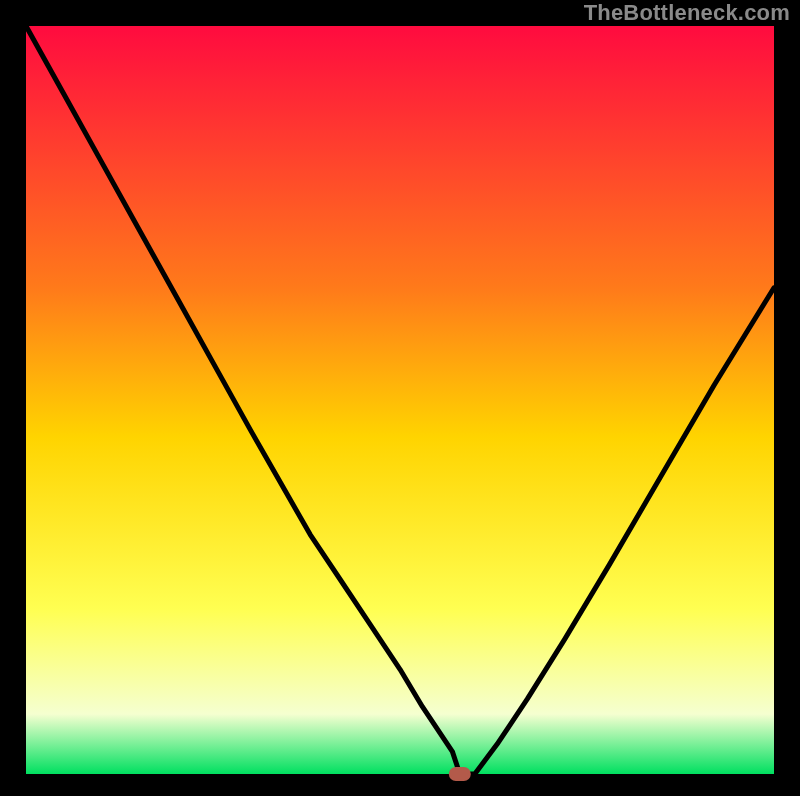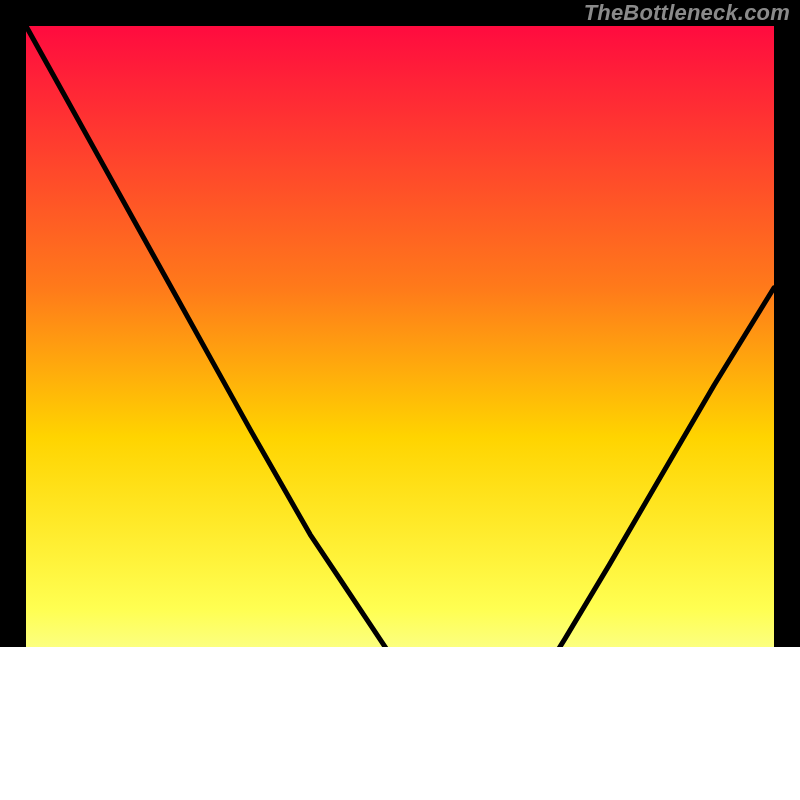--- a/index.html
+++ b/index.html
@@ -4,22 +4,21 @@
 <style>
   body {
     margin: 0;
     padding: 0;
     background: #fff;
     font-family: Arial, Helvetica, sans-serif;
   }
   .wrap {
     position: relative;
     width: 800px;
-    height: 647px;
-    font-style: italic;
+    height: 796px;
   }
   svg.chart-svg {
     position: absolute;
     left: 0;
     top: 0;
     width: 800px;
     height: 800px;
   }
   .watermark {
     position: absolute;

